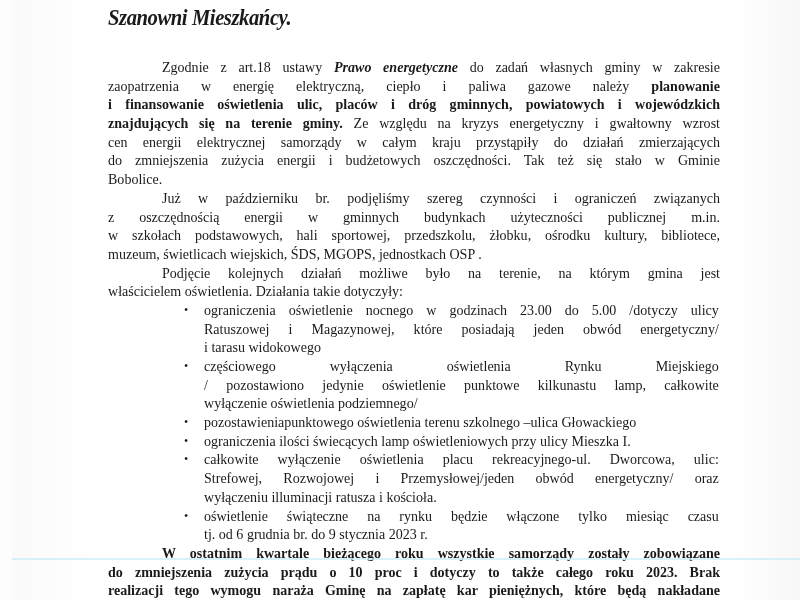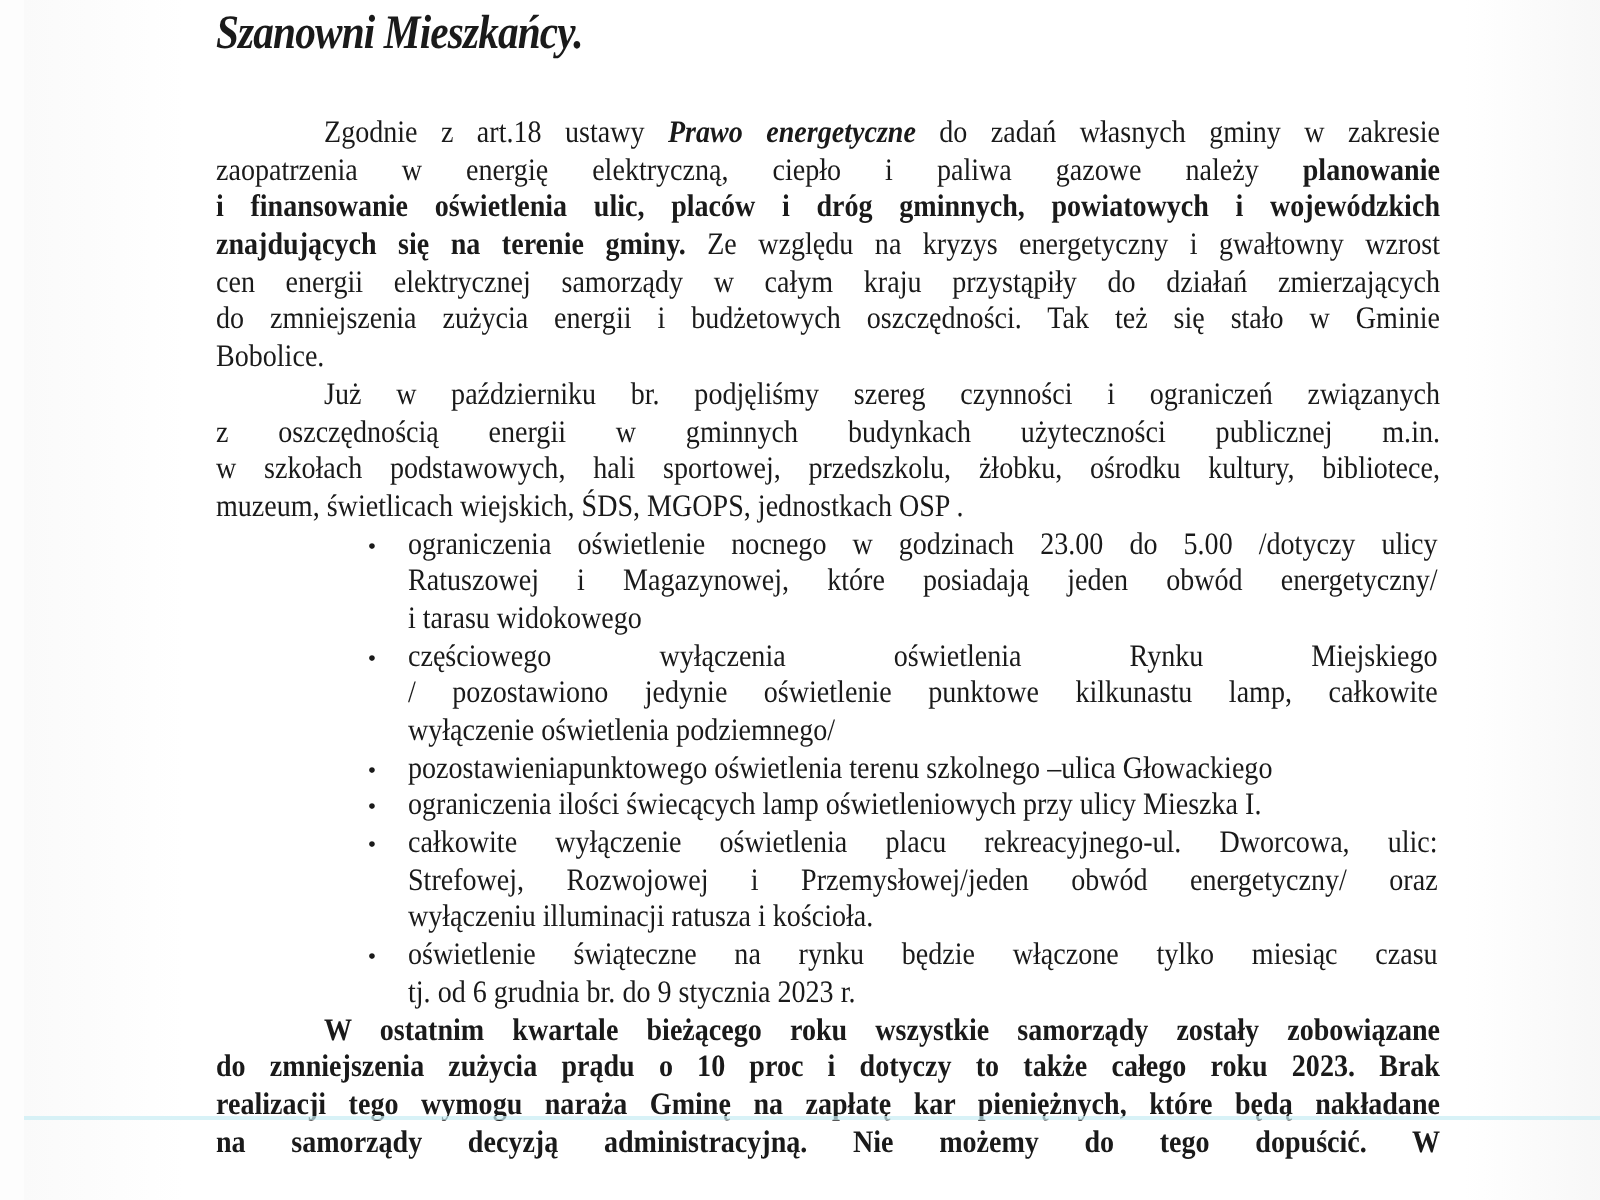--- a/index.html
+++ b/index.html
@@ -61,20 +61,24 @@
         <span class="line "><span>cen energii elektrycznej samorządy w całym kraju przystąpiły do działań zmierzających</span></span>
         <span class="line "><span>do zmniejszenia zużycia energii i budżetowych oszczędności. Tak też się stało w Gminie</span></span>
         <span class="line last"><span>Bobolice.</span></span>
       </div>
     <div id="p2">
         <span class="line indent ">Już w październiku br. podjęliśmy szereg czynności  i  ograniczeń związanych</span>
         <span class="line ">z oszczędnością energii w gminnych budynkach  użyteczności publicznej m.in.</span>
         <span class="line ">w szkołach podstawowych, hali sportowej, przedszkolu, żłobku, ośrodku kultury, bibliotece,</span>
         <span class="line last">muzeum, świetlicach wiejskich, ŚDS, MGOPS, jednostkach OSP .</span>
       </div>
+    <div id="p3">
+        <span class="line indent ">Podjęcie kolejnych działań możliwe było na terenie, na którym gmina jest</span>
+        <span class="line last">właścicielem oświetlenia. Działania takie dotyczyły:</span>
+      </div>
     <div id="bullets" class="bullet-block">
         <div style="position: relative;">
           <span class="bullet-dot">•</span>
           <span class="line ">ograniczenia  oświetlenie nocnego w godzinach 23.00 do 5.00 /dotyczy ulicy</span>
           <span class="line ">Ratuszowej i Magazynowej, które posiadają jeden obwód energetyczny/</span>
           <span class="line last">i tarasu widokowego</span>
         </div>
         <div style="position: relative;">
           <span class="bullet-dot">•</span>
           <span class="line ">częściowego wyłączenia oświetlenia Rynku Miejskiego</span>

